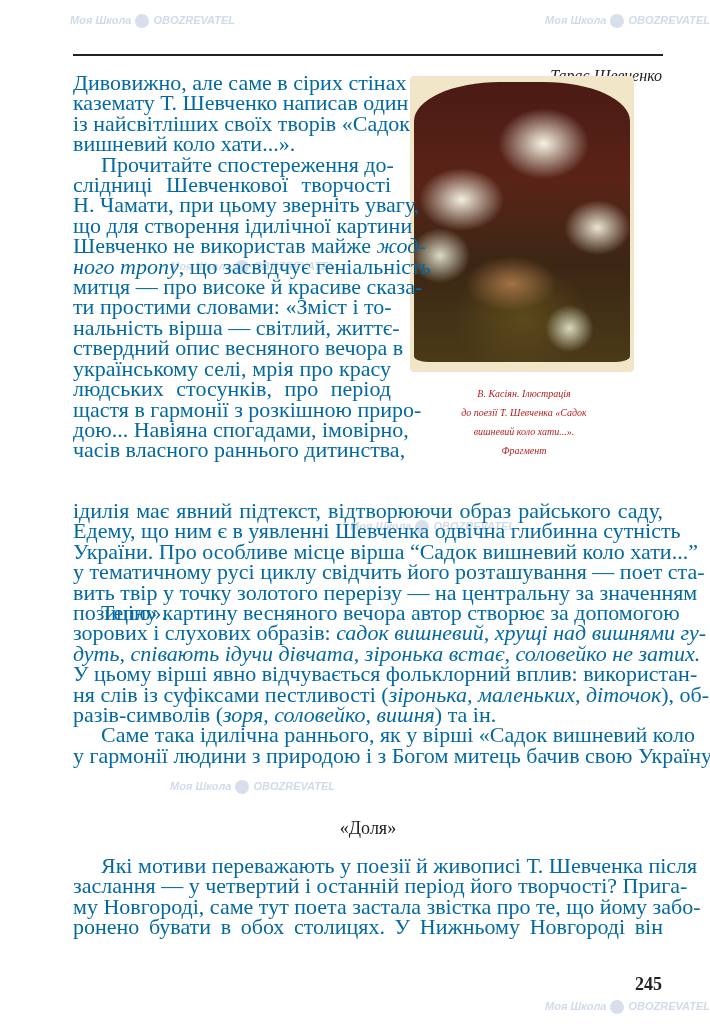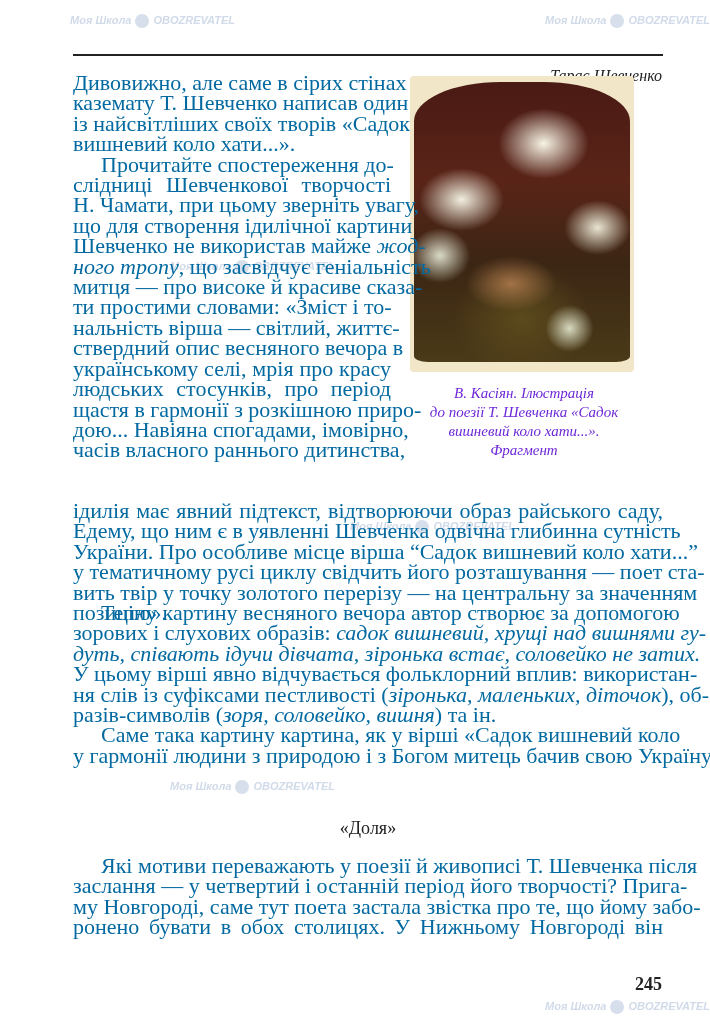--- a/index.html
+++ b/index.html
@@ -31,22 +31,22 @@
       radial-gradient(ellipse 28% 16% at 22% 42%, rgba(250,250,235,0.95), rgba(250,250,235,0) 70%),
       radial-gradient(ellipse 22% 14% at 85% 52%, rgba(250,250,230,0.9), rgba(250,250,230,0) 70%),
       radial-gradient(ellipse 20% 14% at 12% 62%, rgba(245,250,230,0.85), rgba(245,250,230,0) 70%),
       radial-gradient(ellipse 16% 12% at 72% 88%, rgba(240,245,220,0.85), rgba(240,245,220,0) 70%),
       radial-gradient(ellipse 30% 14% at 45% 72%, rgba(200,140,90,0.7), rgba(200,140,90,0) 70%),
       radial-gradient(ellipse 40% 25% at 50% 85%, #5b4a1c, rgba(91,74,28,0) 80%),
       linear-gradient(180deg, #4a1a14 0%, #5a2418 35%, #3b2614 65%, #4a3a18 100%);
   }
   .caption {
     position: absolute; left: 408px; top: 384px; width: 232px;
-    text-align: center; font-style: italic; font-size: 15px; line-height: 19px;
-    color: #6d28d9;
+    text-align: center; font-style: italic; font-size: 10px; line-height: 19px;
+    color: #b91c1c;
   }
   .caption div { white-space: nowrap; }
   .text {
     position: absolute; font-size: 22px; line-height: 20.4px; color: #0369a1;
   }
   .narrow { left: 73px; top: 73px; width: 318px; }
   .wide { left: 73px; width: 590px; }
   .line { display: block; text-align: justify; text-align-last: justify; white-space: nowrap; }
   .line.last { text-align-last: left; }
   em { font-style: italic; }
@@ -122,21 +122,21 @@
   <span class="line last">позицію».</span>
 </div>
 
 <div class="text wide" style="top:603px;">
   <span class="line" style="padding-left:28px;">Теплу картину весняного вечора автор створює за допомогою</span>
   <span class="line"><span>зорових і слухових образів: </span><em>садок вишневий, хрущі над вишнями гу-</em></span>
   <span class="line"><em>дуть, співають ідучи дівчата, зіронька встає, соловейко не затих.</em></span>
   <span class="line">У цьому вірші явно відчувається фольклорний вплив: використан-</span>
   <span class="line"><span>ня слів із суфіксами пестливості (</span><em>зіронька, маленьких, діточок</em><span>), об-</span></span>
   <span class="line last"><span>разів-символів (</span><em>зоря, соловейко, вишня</em><span>) та ін.</span></span>
-  <span class="line" style="padding-left:28px;">Саме така картину картина, як у вірші «Садок вишневий коло</span>
+  <span class="line" style="padding-left:28px;">Саме така ідилічна раннього, як у вірші «Садок вишневий коло</span>
   <span class="line last">у гармонії людини з природою і з Богом митець бачив свою Україну.</span>
 </div>
 
 <div class="section-title">«Доля»</div>
 
 <div class="text wide" style="top:856px;">
   <span class="line" style="padding-left:28px;">Які мотиви переважають у поезії й живописі Т. Шевченка після</span>
   <span class="line">заслання — у четвертий і останній період його творчості? Прига-</span>
   <span class="line">му Новгороді, саме тут поета застала звістка про те, що йому забо-</span>
   <span class="line">ронено бувати в обох столицях. У Нижньому Новгороді він</span>

